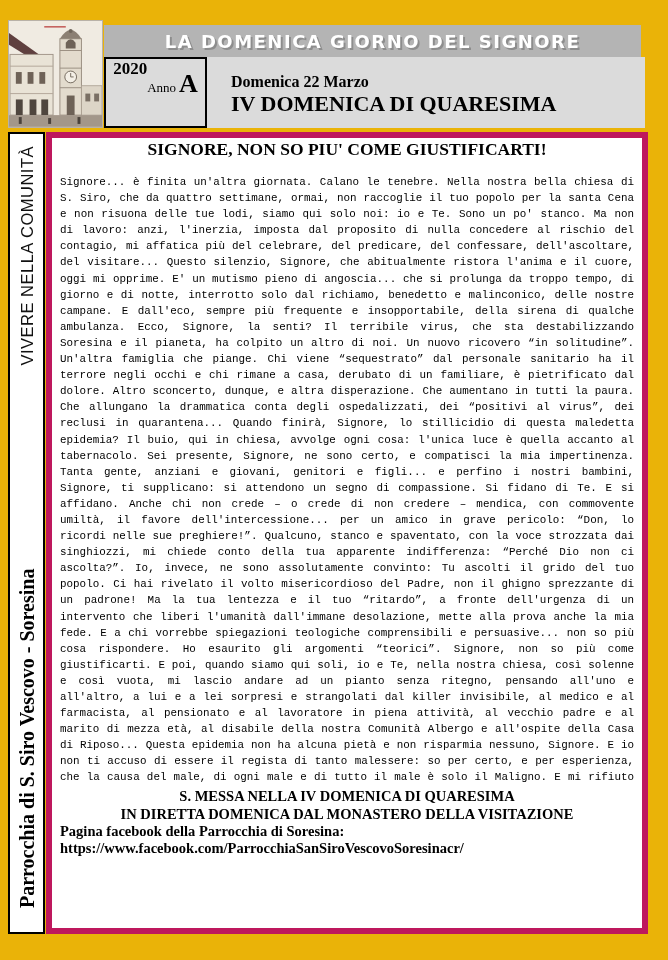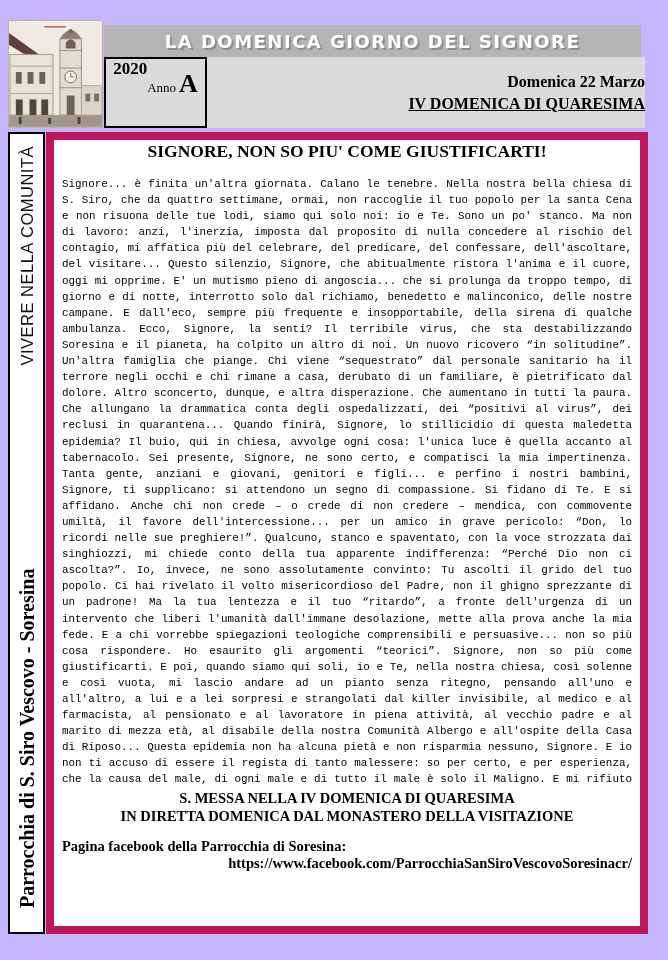--- a/index.html
+++ b/index.html
@@ -1,21 +1,21 @@
 <!DOCTYPE html>
 <html lang="it"><head>
 <meta charset="utf-8">
 <style>
   * { margin: 0; padding: 0; box-sizing: border-box; }
   html, body { background: #ffffff; }
   body { font-family: "Liberation Sans", sans-serif; }
   .page {
     position: relative;
     width: 668px; height: 960px;
-    background: #c4b5fd;
+    background: #eab308;
     overflow: hidden;
   }
   
   .photo-frame {
     position: absolute; left: 8px; top: 20px; width: 95px; height: 108px;
     border: 1px solid #b9b2a8; background: #f0ebe2;
   }
   .photo-frame svg { display: block; width: 100%; height: 100%; }
   .masthead {
     position: absolute; left: 104px; top: 25px; width: 537px; height: 32px;
@@ -33,25 +33,25 @@
     display: flex; flex-direction: row; justify-content: center;
     font-family: "Liberation Serif", serif; color: #000;
   }
   .anno-box .year { font-weight: bold; font-size: 17px; }
   .anno-box .anno-line { margin-top: 10px; display: flex; align-items: baseline; }
   .anno-box .anno-word { font-size: 13px; }
   .anno-box .anno-letter { font-size: 26px; font-weight: bold; margin-left: 3px; }
   .date-box {
     position: absolute; left: 207px; top: 57px; width: 438px; height: 71px;
     background: #dbdbdb;
-    display: flex; flex-direction: column; align-items: flex-end; justify-content: center;
-    font-family: "Liberation Serif", serif; color: #000; text-align: center;
+    display: flex; flex-direction: column; align-items: flex-start; justify-content: center;
+    font-family: "Liberation Serif", serif; color: #000; text-align: center; padding-left: 24px;
   }
   .date-box .d1 { font-weight: bold; font-size: 16px; line-height: 21px; }
-  .date-box .d2 { font-weight: bold; font-size: 16px; line-height: 23px; text-decoration: underline; }
+  .date-box .d2 { font-weight: bold; font-size: 22px; line-height: 23px; }
   .date-box .d3 { font-style: italic; font-size: 16px; line-height: 21px; }
   
   .sidebar {
     position: absolute; left: 8px; top: 132px; width: 37px; height: 802px;
     border: 2px solid #000; background: #fff; overflow: hidden;
   }
   .sidebar-rotated {
     position: absolute; top: 798px; left: 1px;
     width: 798px; height: 33px;
     transform-origin: 0 0; transform: rotate(-90deg);
@@ -61,21 +61,21 @@
   }
   .sidebar-parish {
     font-family: "Liberation Serif", serif; font-weight: bold; font-size: 20px; color: #000;
   }
   .sidebar-motto {
     font-family: "Liberation Sans", sans-serif; font-size: 16.5px; letter-spacing: 0.5px; color: #111;
   }
   
   .main-box {
     position: absolute; left: 46px; top: 132px; width: 602px; height: 802px;
-    border: 8px solid #be185d; background: #fff;
+    border: 6px solid #be185d; background: #fff;
     padding: 2px 8px 4px 8px; overflow: hidden;
   }
   .article-title {
     text-align: center;
     font-family: "Liberation Serif", serif; font-weight: bold; font-size: 17.5px;
     line-height: 19px; color: #000;
   }
   .article-body {
     margin-top: 15px; height: 614px; overflow: hidden;
     text-align: justify;
@@ -83,26 +83,25 @@
     font-size: 10.9px; line-height: 16.1px; color: #000;
   }
   .announcement {
     text-align: center;
     font-family: "Liberation Serif", serif; font-weight: bold;
     font-size: 14.5px; line-height: 17.5px; color: #000;
   }
   .announcement.first { margin-top: 2px; }
   .announcement.second { }
   .footer-block {
-    margin-top: 13px;
     font-family: "Liberation Serif", serif; font-weight: bold;
     font-size: 14.5px; line-height: 17px; color: #000;
     text-align: left;
   }
-  .footer-url { text-decoration: none; color: #000; text-align: right; }
+  .footer-url { text-decoration: none; color: #000; }
 </style>
 </head>
 <body>
 
 <div class="page">
 
   <div class="photo-frame">
     <svg viewBox="0 0 95 108">
       <rect x="0" y="0" width="95" height="108" fill="#f0ebe2"></rect>
 

